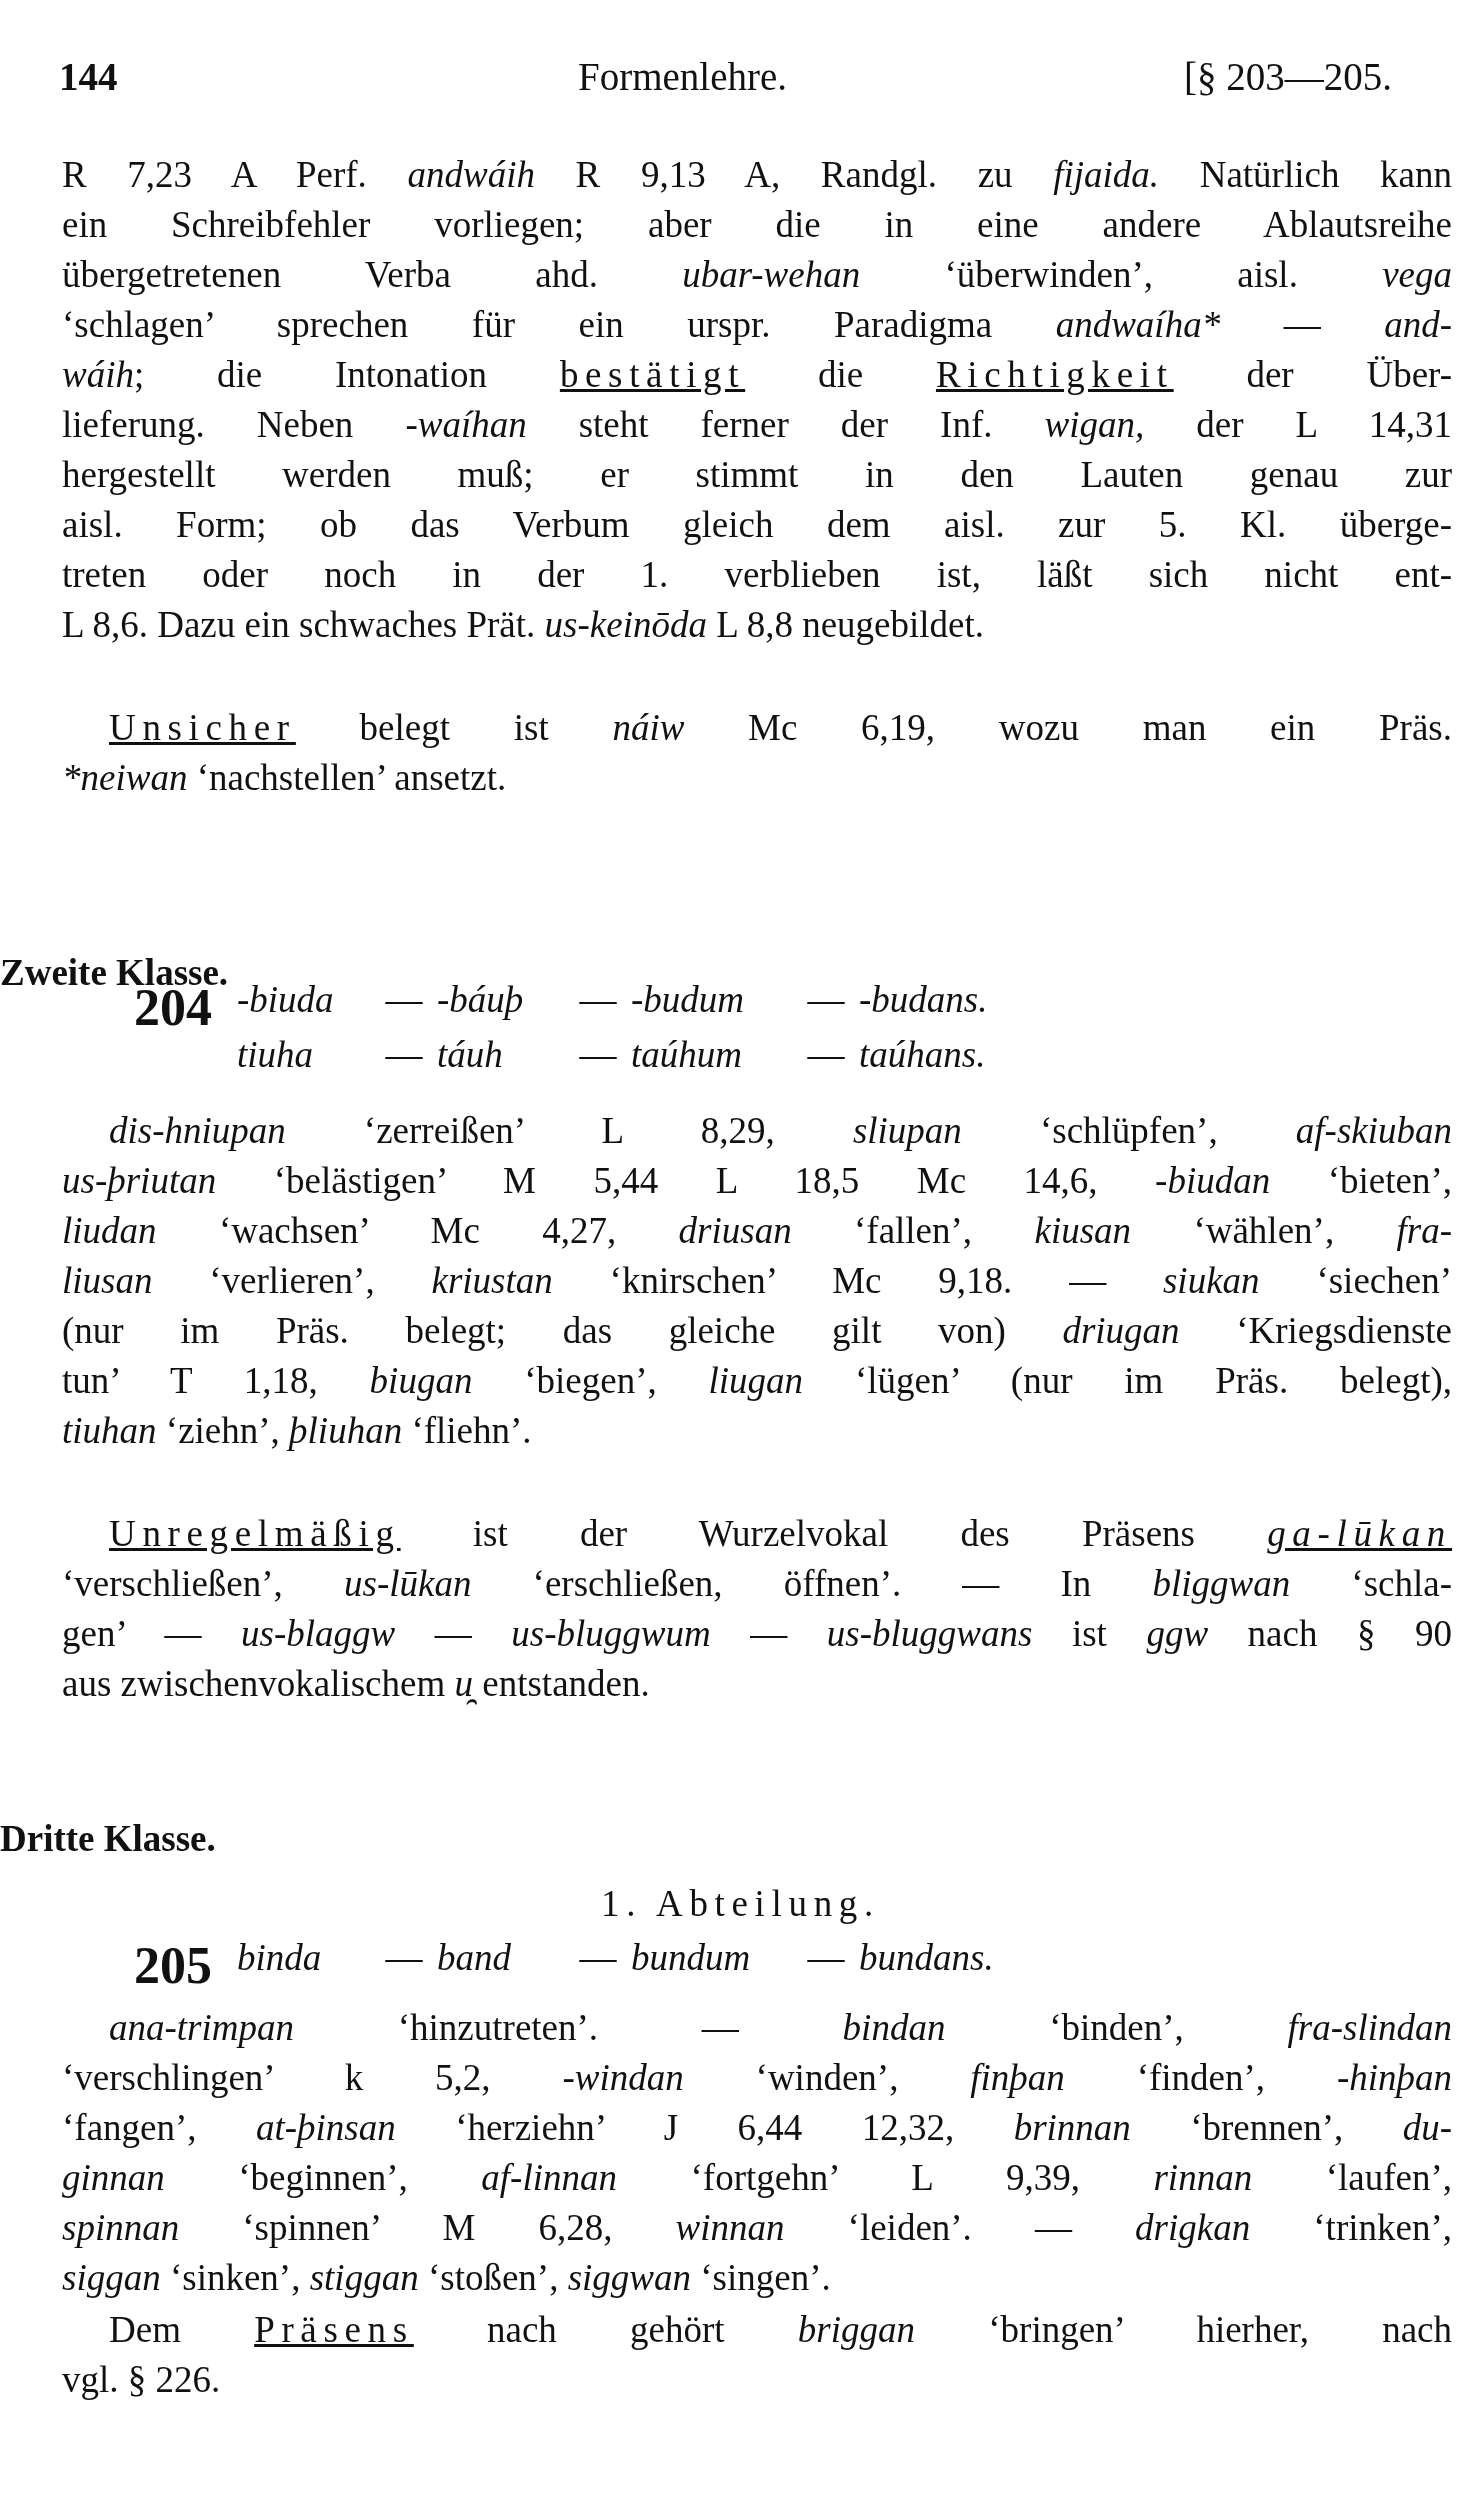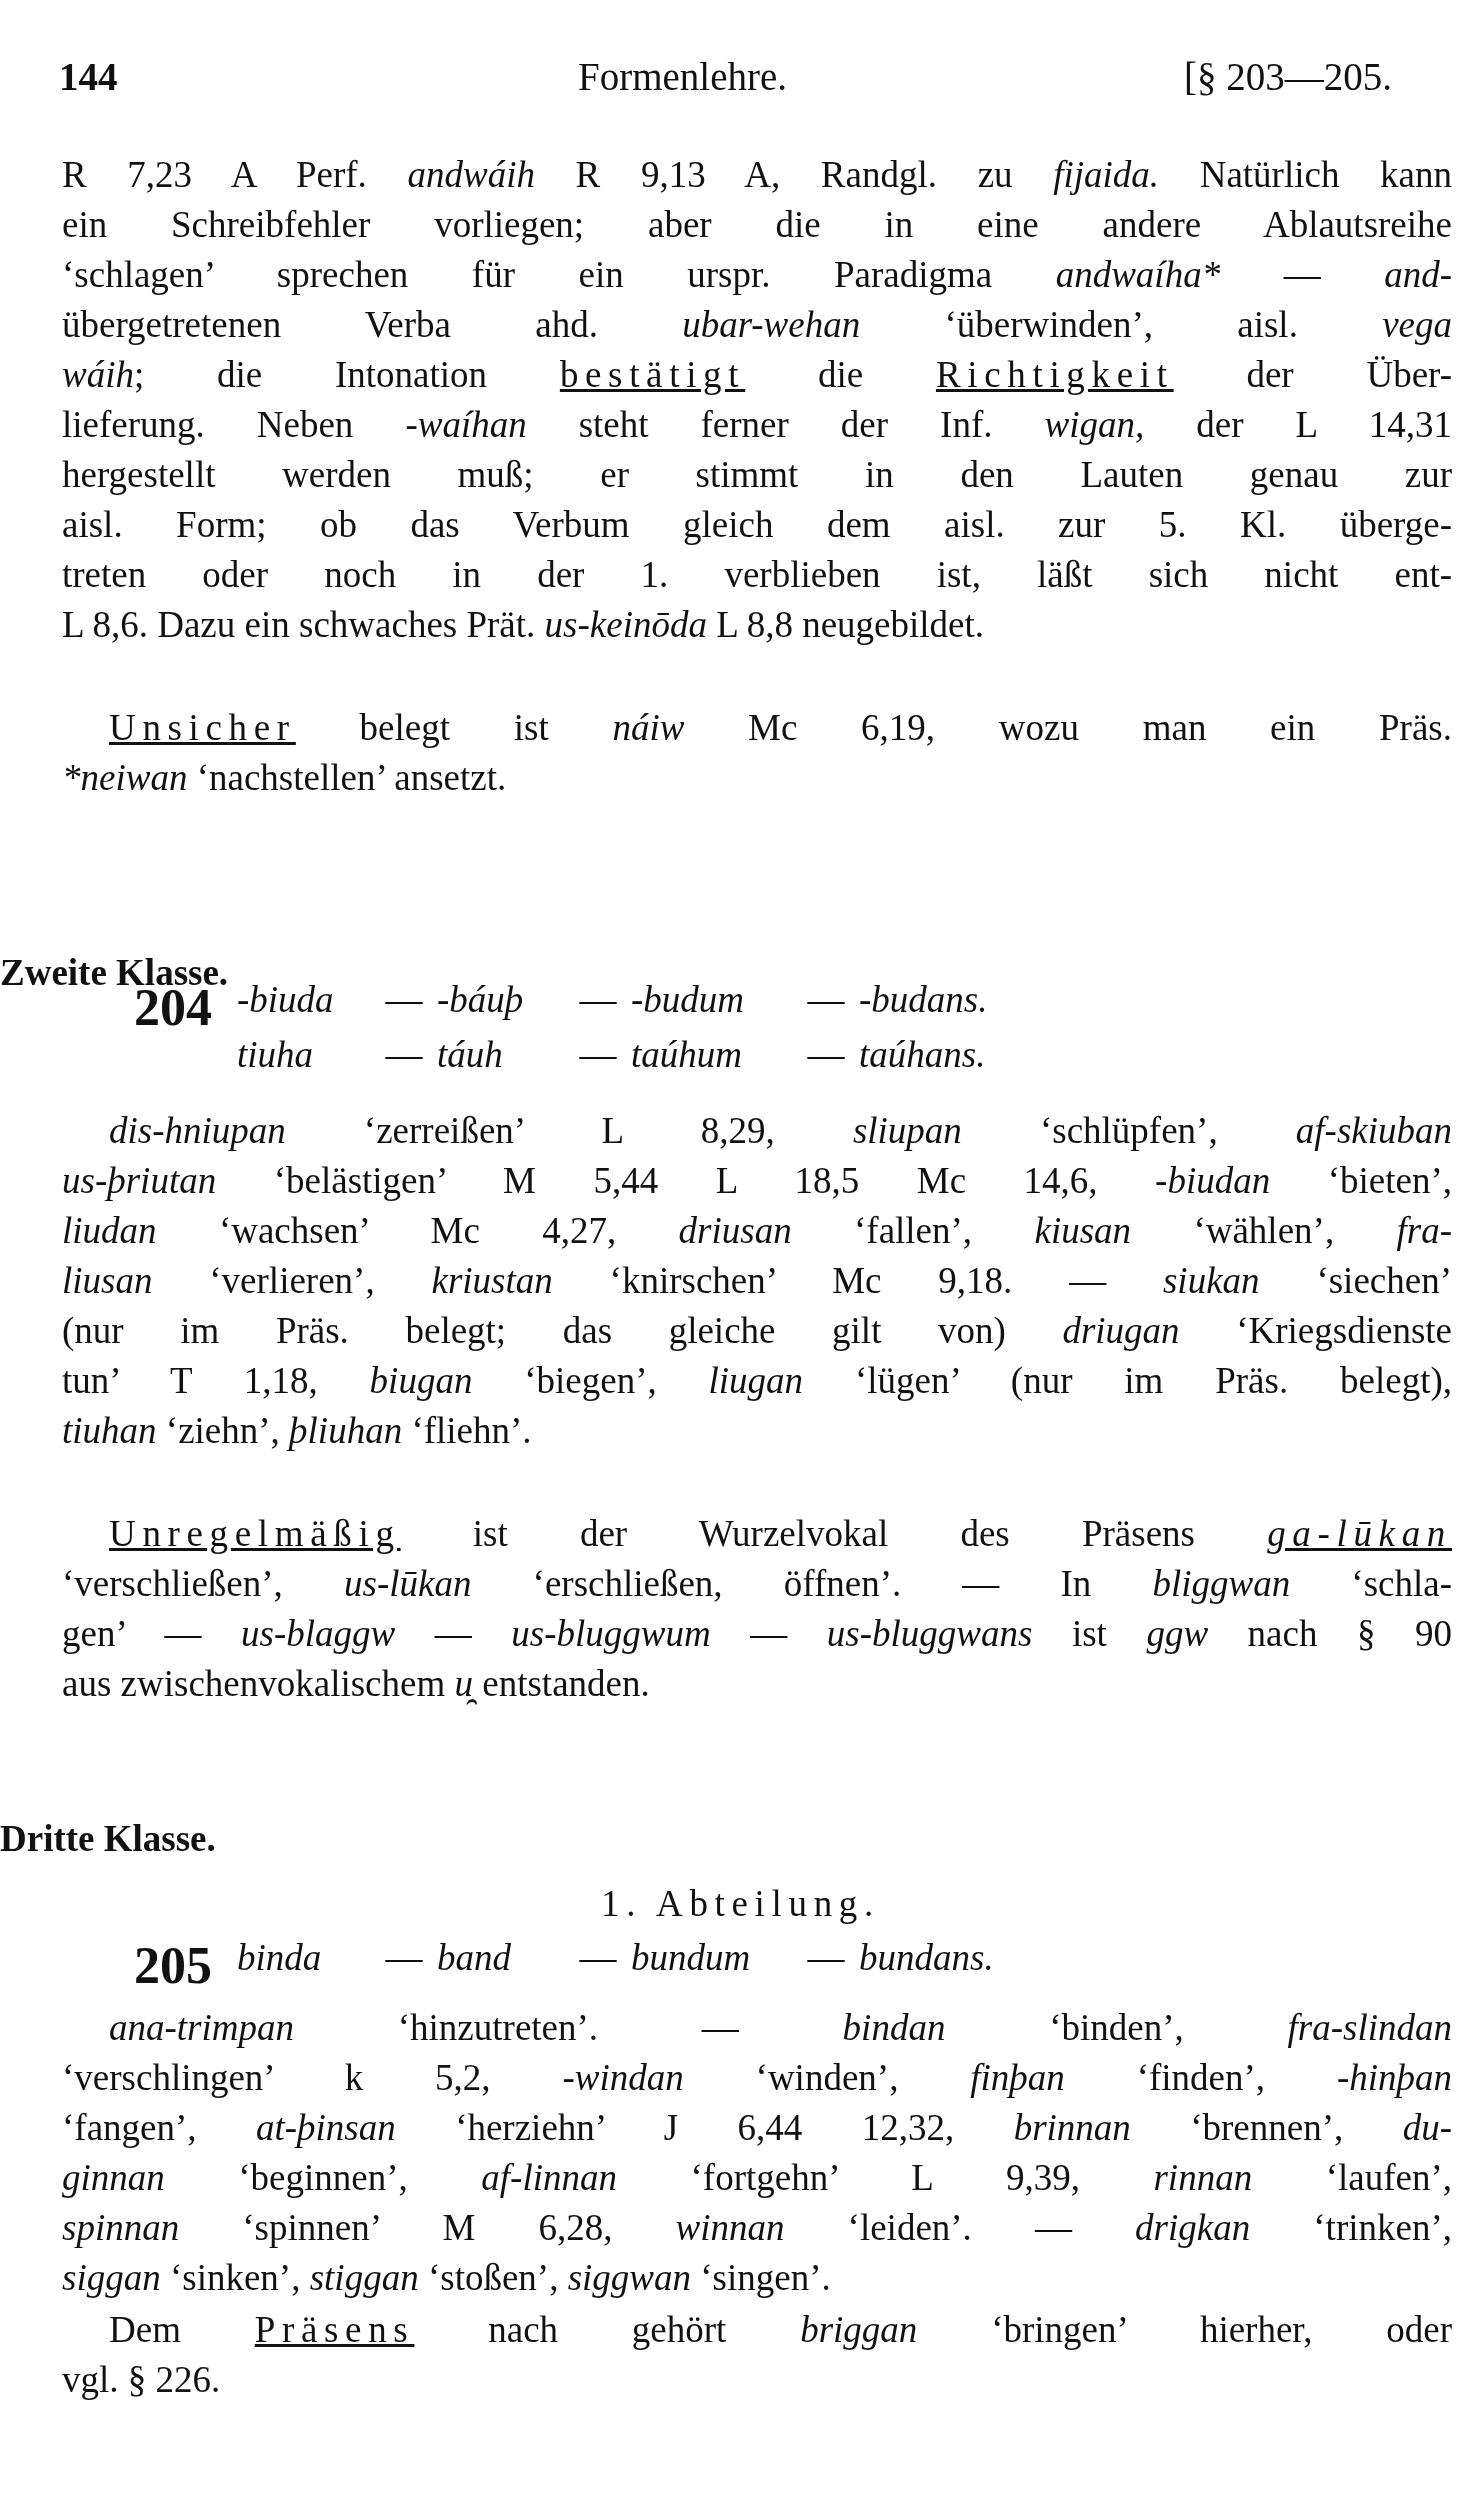--- a/index.html
+++ b/index.html
@@ -28,22 +28,22 @@
 
 <div class="page">
 
   <div class="hdr hdr-num">144</div>
   <div class="hdr hdr-title">Formenlehre.</div>
   <div class="hdr hdr-sec">[§ 203—205.</div>
 
   <div class="body" style="top:150px">
       <span class="line"><span>R 7,23 A Perf. </span><span class="it">andwáih</span><span> R 9,13 A, Randgl. zu </span><span class="it">fijaida.</span><span>  Natürlich kann</span></span>
       <span class="line"><span>ein Schreibfehler vorliegen; aber die in eine andere Ablautsreihe</span></span>
+      <span class="line"><span>übergetretenen Verba ahd. </span><span class="it">ubar-wehan</span><span> ‘überwinden’, aisl. </span><span class="it">vega</span></span>
       <span class="line"><span>‘schlagen’ sprechen für ein urspr. Paradigma </span><span class="it">andwaíha*</span><span> — </span><span class="it">and-</span></span>
-      <span class="line"><span>übergetretenen Verba ahd. </span><span class="it">ubar-wehan</span><span> ‘überwinden’, aisl. </span><span class="it">vega</span></span>
       <span class="line"><span class="it">wáih</span><span>; die Intonation </span><span class="sp">bestätigt</span><span> die </span><span class="sp">Richtigkeit</span><span> der Über-</span></span>
       <span class="line"><span>lieferung.  Neben </span><span class="it">-waíhan</span><span> steht ferner der Inf. </span><span class="it">wigan,</span><span> der L 14,31</span></span>
       <span class="line"><span>hergestellt werden muß; er stimmt in den Lauten genau zur</span></span>
       <span class="line"><span>aisl. Form; ob das Verbum gleich dem aisl. zur 5. Kl. überge-</span></span>
       <span class="line"><span>treten oder noch in der 1. verblieben ist, läßt sich nicht ent-</span></span>
       <span class="line last"><span>L 8,6.  Dazu ein schwaches Prät. </span><span class="it">us-keinōda</span><span> L 8,8 neugebildet.</span></span>
     </div>
 
   <div class="body" style="top:703px">
       <span class="line indent"><span class="sp">Unsicher</span><span> belegt ist </span><span class="it">náiw</span><span> Mc 6,19, wozu man ein Präs.</span></span>
@@ -90,18 +90,18 @@
   <div class="body" style="top:2003px">
       <span class="line indent"><span class="it">ana-trimpan</span><span> ‘hinzutreten’. — </span><span class="it">bindan</span><span> ‘binden’, </span><span class="it">fra-slindan</span></span>
       <span class="line"><span>‘verschlingen’ k 5,2, </span><span class="it">-windan</span><span> ‘winden’, </span><span class="it">finþan</span><span> ‘finden’, </span><span class="it">-hinþan</span></span>
       <span class="line"><span>‘fangen’, </span><span class="it">at-þinsan</span><span> ‘herziehn’ J 6,44 12,32, </span><span class="it">brinnan</span><span> ‘brennen’, </span><span class="it">du-</span></span>
       <span class="line"><span class="it">ginnan</span><span> ‘beginnen’, </span><span class="it">af-linnan</span><span> ‘fortgehn’ L 9,39, </span><span class="it">rinnan</span><span> ‘laufen’,</span></span>
       <span class="line"><span class="it">spinnan</span><span> ‘spinnen’ M 6,28, </span><span class="it">winnan</span><span> ‘leiden’. — </span><span class="it">drigkan</span><span> ‘trinken’,</span></span>
       <span class="line last"><span class="it">siggan</span><span> ‘sinken’, </span><span class="it">stiggan</span><span> ‘stoßen’, </span><span class="it">siggwan</span><span> ‘singen’.</span></span>
     </div>
 
   <div class="body" style="top:2305px">
-      <span class="line indent"><span>Dem </span><span class="sp">Präsens</span><span> nach gehört </span><span class="it">briggan</span><span> ‘bringen’ hierher, oder</span></span>
+      <span class="line indent"><span>Dem </span><span class="sp">Präsens</span><span> nach gehört </span><span class="it">briggan</span><span> ‘bringen’ hierher, nach</span></span>
       <span class="line last"><span>vgl. § 226.</span></span>
     </div>
 
 </div>
 
 
 </body></html>

